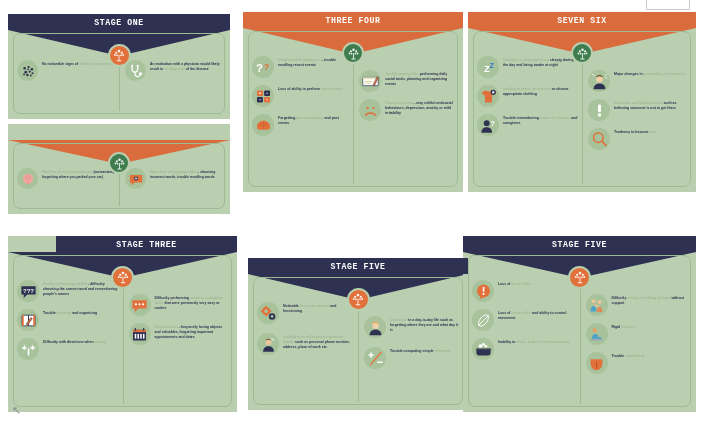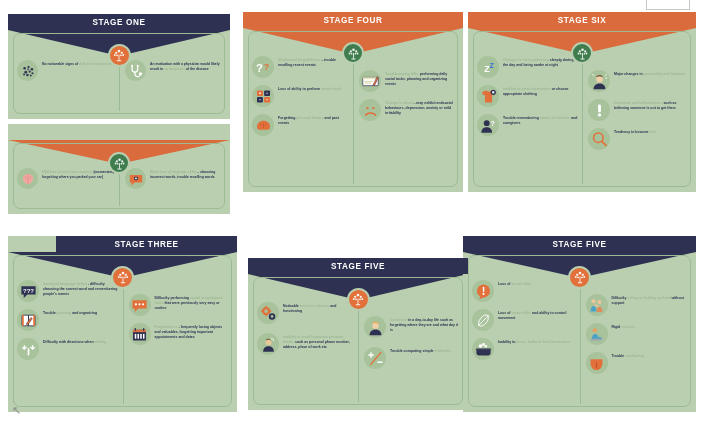--- a/index.html
+++ b/index.html
@@ -38,20 +38,21 @@
     position: relative;
     width: 100%;
     text-align: center;
     color: #ffffff;
     font-weight: bold;
     letter-spacing: 0.6px;
     display: flex;
     align-items: center;
     justify-content: center;
     z-index: 4;
+    font-family: Liberation Mono, monospace;
   }
   .panel.navy  .panel-header { background: #2e3152; }
   .panel.orange .panel-header { background: #d96b3c; }
 
   
   .chevron {
     position: absolute;
     left: 0;
     top: 0;
     width: 100%;
@@ -349,21 +350,21 @@
                   <rect x="22" y="5" width="2" height="5" rx="1" fill="#2e3152"></rect>
                 </svg>
               </div>
               <div class="item-text" style="font-size: 3.5px;"><span class="hl">Forgetfulness</span><span> - frequently losing objects and valuables, forgetting important appointments and dates</span></div>
             </div>
           </div>
         </div>
       </div>
       <div class="panel orange" style="left: 243px; top: 12px; width: 220px; height: 180px;">
         <div class="panel-header" style="height: 16px; font-size: 8.2px;">
-          <span>STAGE FOUR</span>
+          <span>THREE FOUR</span>
         </div>
         <div class="chevron" style="top: 16px; height: 26px;"></div>
         <div class="inner-card" style="left: 5px; top: 19px; width: 210px; height: 156px;"></div>
         <div class="col-divider" style="left: 110px; top: 44px; height: 128px;"></div>
         <div class="badge green" style="left: 99px; top: 30px; width: 22px; height: 22px;">
           <svg width="17" height="17" viewBox="0 0 32 32">
             <g fill="#ffffff" opacity="0.92">
         <circle cx="16" cy="9" r="2.4"></circle>
               <circle cx="11" cy="12" r="2"></circle>
               <circle cx="21" cy="12" r="2"></circle>
@@ -524,21 +525,21 @@
         <path d="M25 6L8 26" stroke="#e2703a" stroke-width="2.2" stroke-linecap="round"></path>
                 </svg>
               </div>
               <div class="item-text" style="font-size: 3.5px;"><span> Trouble computing simple</span><span class="hl"> arithmetic</span></div>
             </div>
           </div>
         </div>
       </div>
       <div class="panel orange" style="left: 468px; top: 12px; width: 228px; height: 180px;">
         <div class="panel-header" style="height: 16px; font-size: 8.2px;">
-          <span>STAGE SIX</span>
+          <span>SEVEN SIX</span>
         </div>
         <div class="chevron" style="top: 16px; height: 26px;"></div>
         <div class="inner-card" style="left: 5px; top: 19px; width: 218px; height: 156px;"></div>
         <div class="col-divider" style="left: 114px; top: 44px; height: 128px;"></div>
         <div class="badge green" style="left: 103px; top: 30px; width: 22px; height: 22px;">
           <svg width="17" height="17" viewBox="0 0 32 32">
             <g fill="#ffffff" opacity="0.92">
         <circle cx="16" cy="9" r="2.4"></circle>
               <circle cx="11" cy="12" r="2"></circle>
               <circle cx="21" cy="12" r="2"></circle>

